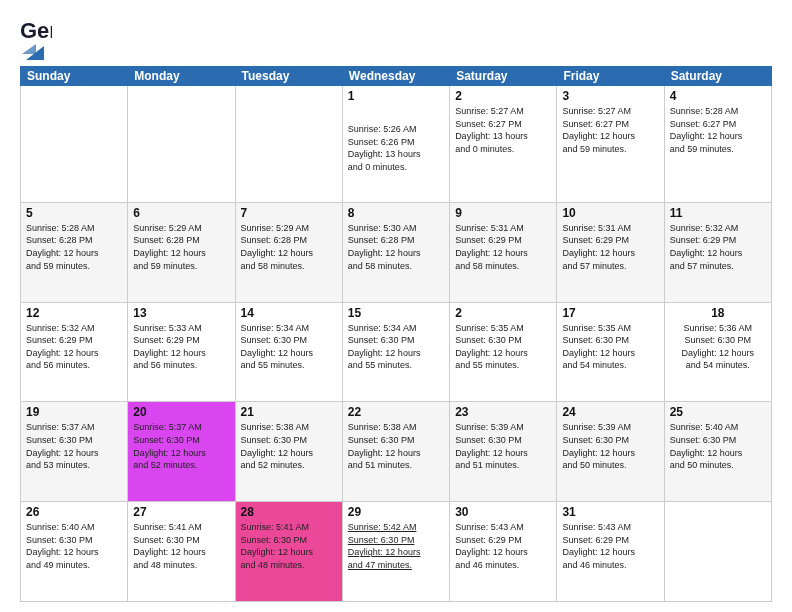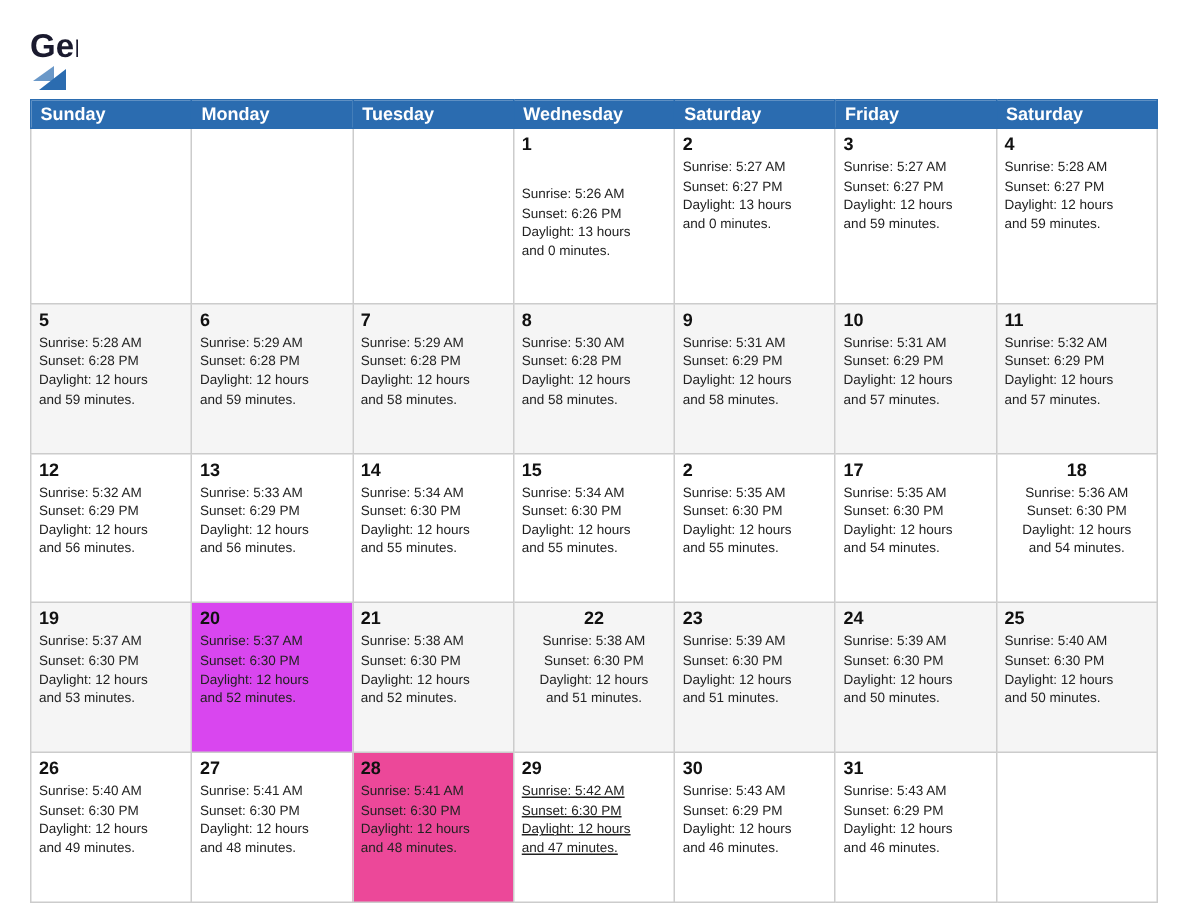--- a/index.html
+++ b/index.html
@@ -279,21 +279,21 @@
 Daylight: 12 hours
 and 52 minutes.</div>
           </td>
           <td style="background: rgb(245, 245, 245);">
             <div class="day-num">21</div>
             <div class="day-info" style="white-space: pre-line;">Sunrise: 5:38 AM
 Sunset: 6:30 PM
 Daylight: 12 hours
 and 52 minutes.</div>
           </td>
-          <td style="background: rgb(245, 245, 245); text-align: center;">
+          <td style="background: rgb(245, 245, 245);">
             <div class="day-num">22</div>
             <div class="day-info" style="white-space: pre-line;">Sunrise: 5:38 AM
 Sunset: 6:30 PM
 Daylight: 12 hours
 and 51 minutes.</div>
           </td>
           <td style="background: rgb(245, 245, 245);">
             <div class="day-num">23</div>
             <div class="day-info" style="white-space: pre-line;">Sunrise: 5:39 AM
 Sunset: 6:30 PM

